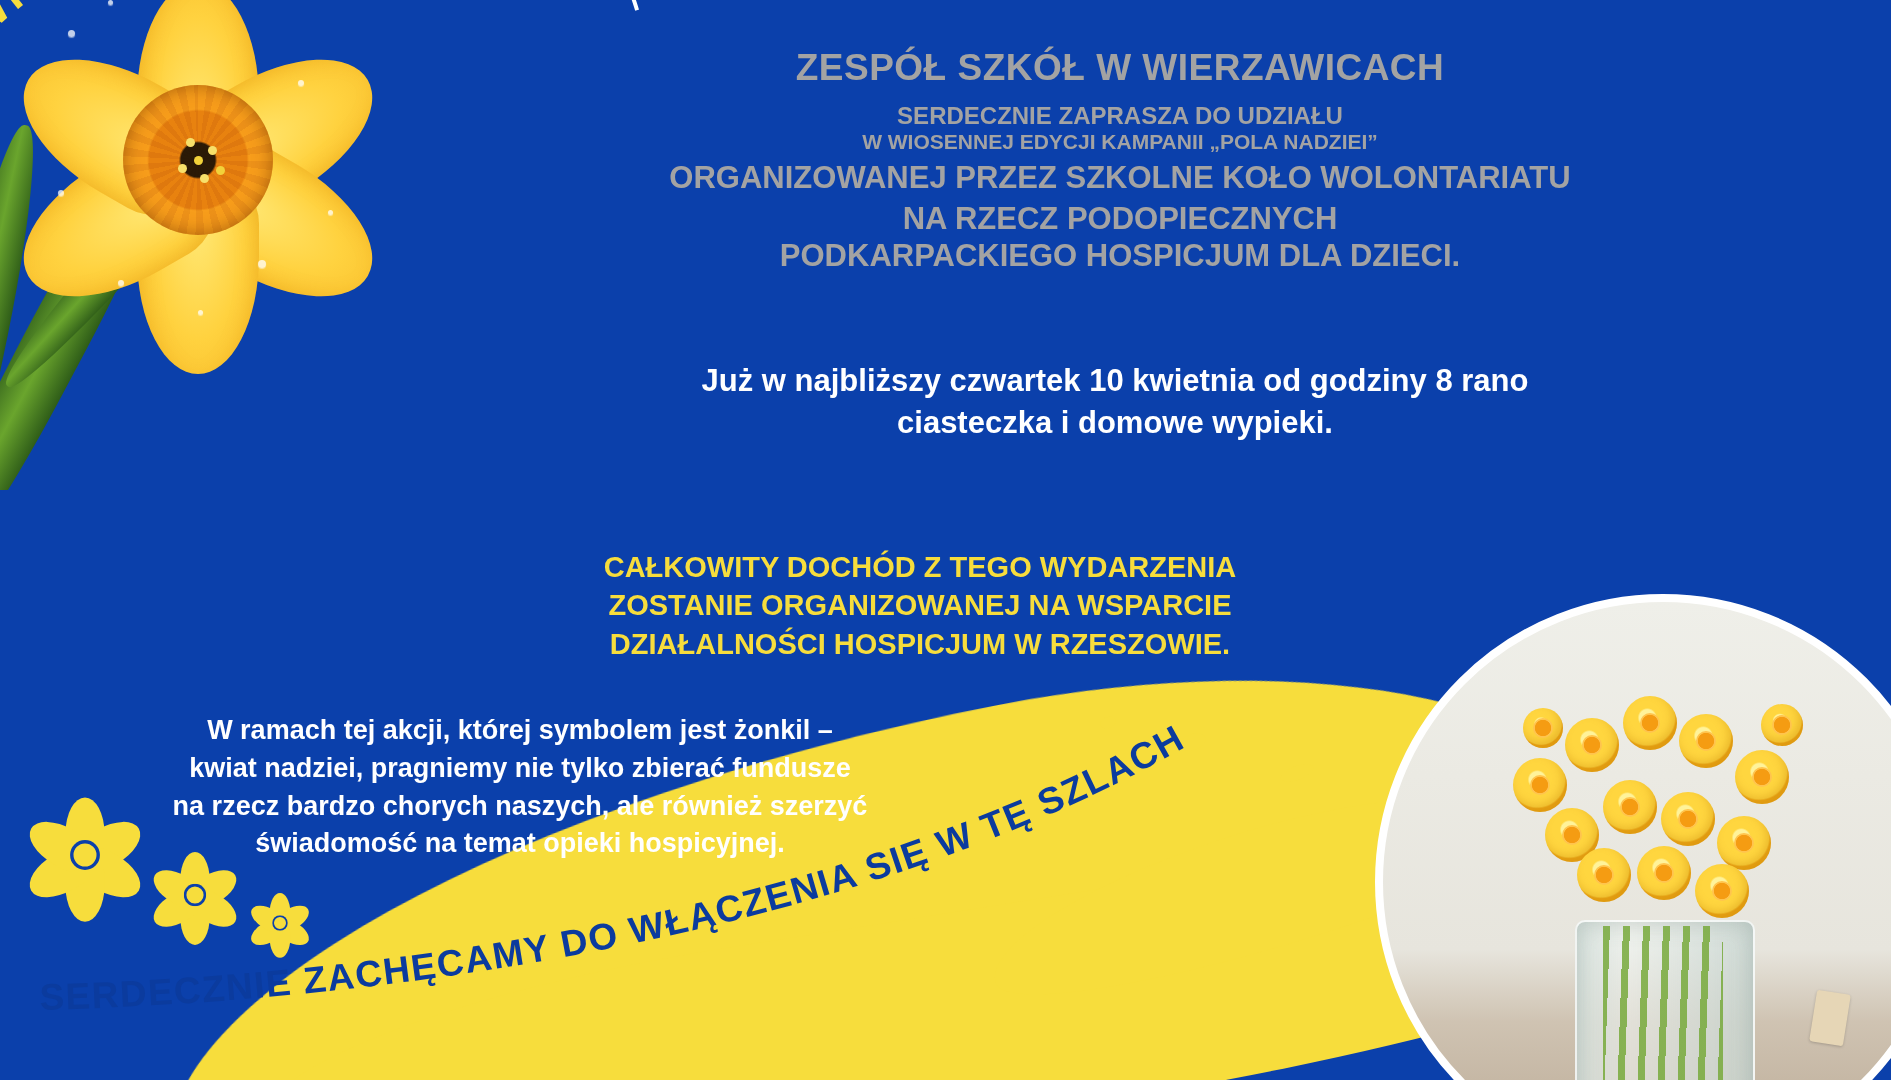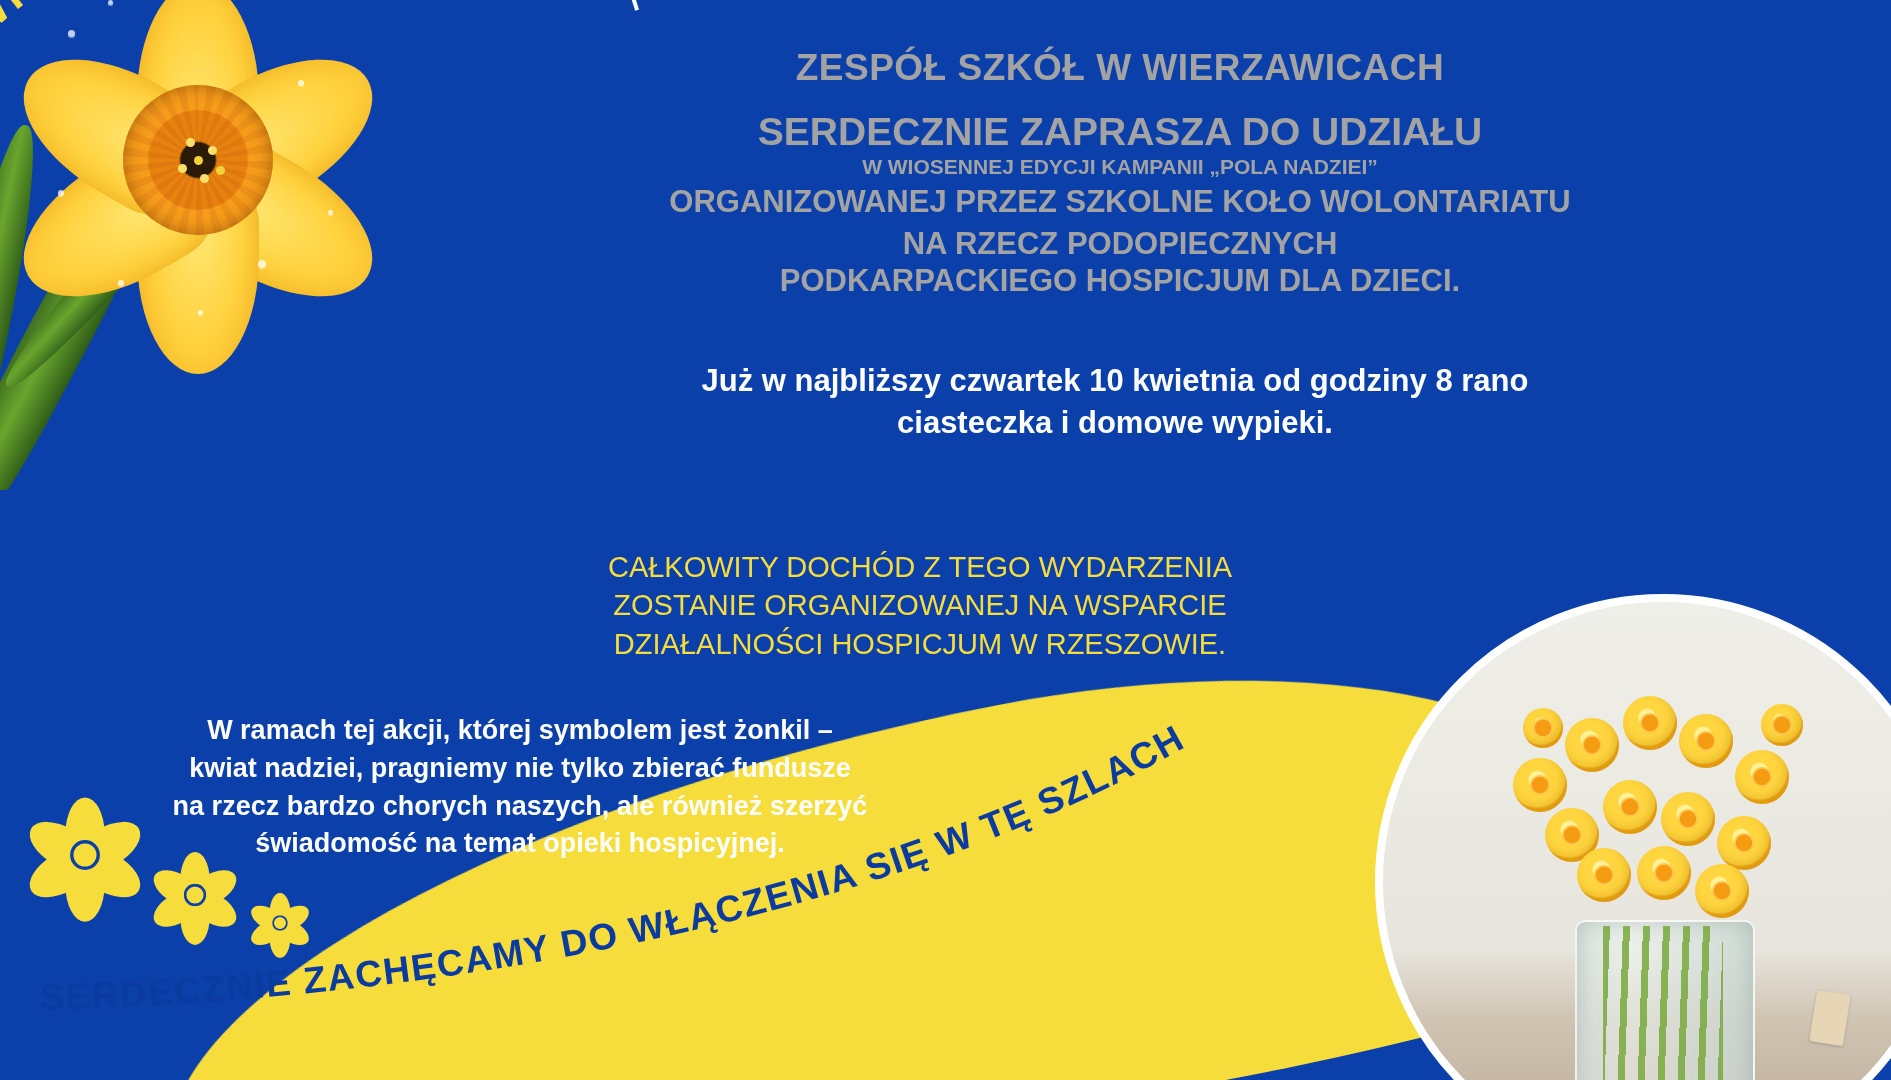--- a/index.html
+++ b/index.html
@@ -312,21 +312,21 @@
     line-height: 1.18;
   }
   .headline {
     left: 620px;
     top: 46px;
     width: 1000px;
     color: #a3a3a3;
     font-weight: bold;
   }
   .headline .l1 { font-size: 37px; letter-spacing: .5px; }
-  .headline .l2 { font-size: 39px; margin-top: 19px; }
+  .headline .l2 { font-size: 24px; margin-top: 12px; }
   .headline .l3 { font-size: 21px; }
   .headline .l4 { font-size: 31px; margin-top: 5px; }
   .headline .l5 { font-size: 31px; margin-top: 5px; }
   .headline .l6 { font-size: 31px; }
 
   .para-white-1 {
     left: 600px;
     top: 360px;
     width: 1030px;
     color: #ffffff;
@@ -334,21 +334,21 @@
     font-weight: bold;
     line-height: 1.35;
   }
 
   .para-yellow {
     left: 500px;
     top: 548px;
     width: 840px;
     color: #f7dd3c;
     font-size: 29px;
-    font-weight: normal;
+    font-weight: bold;
     line-height: 1.32;
     text-align: center;
   }
 
   .para-white-2 {
     left: 20px;
     top: 712px;
     width: 1000px;
     color: #ffffff;
     font-size: 27px;

